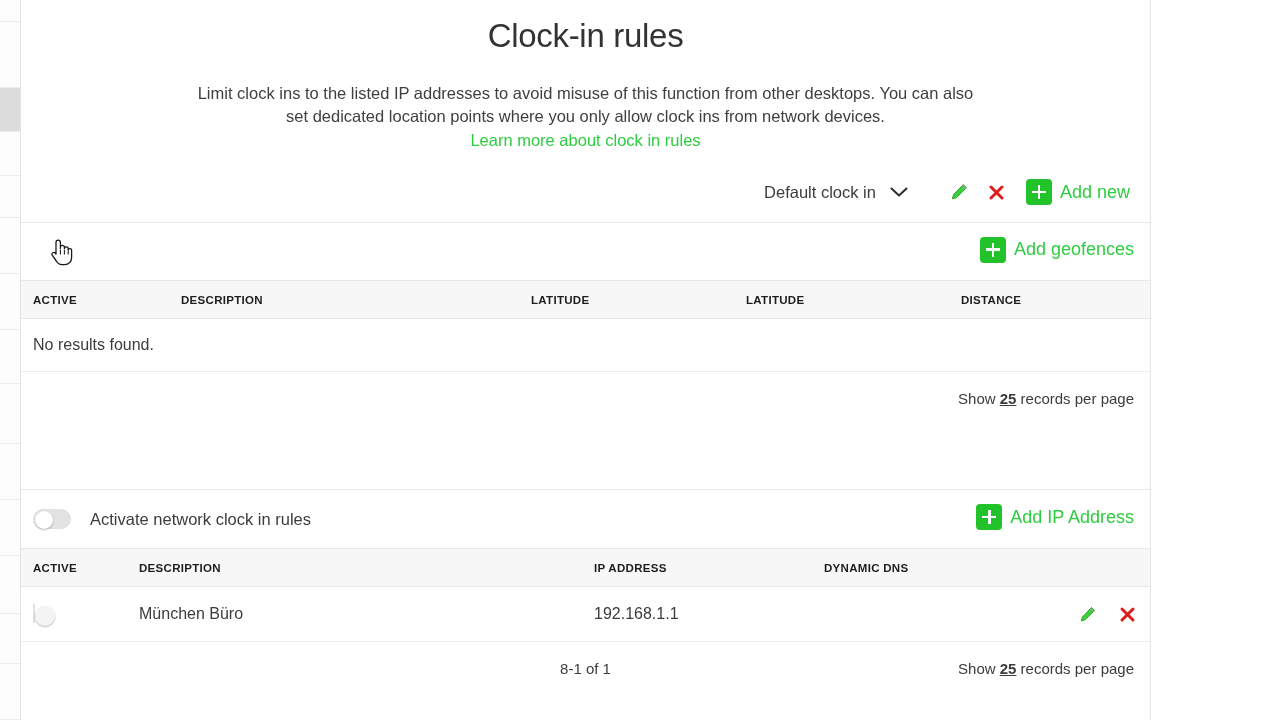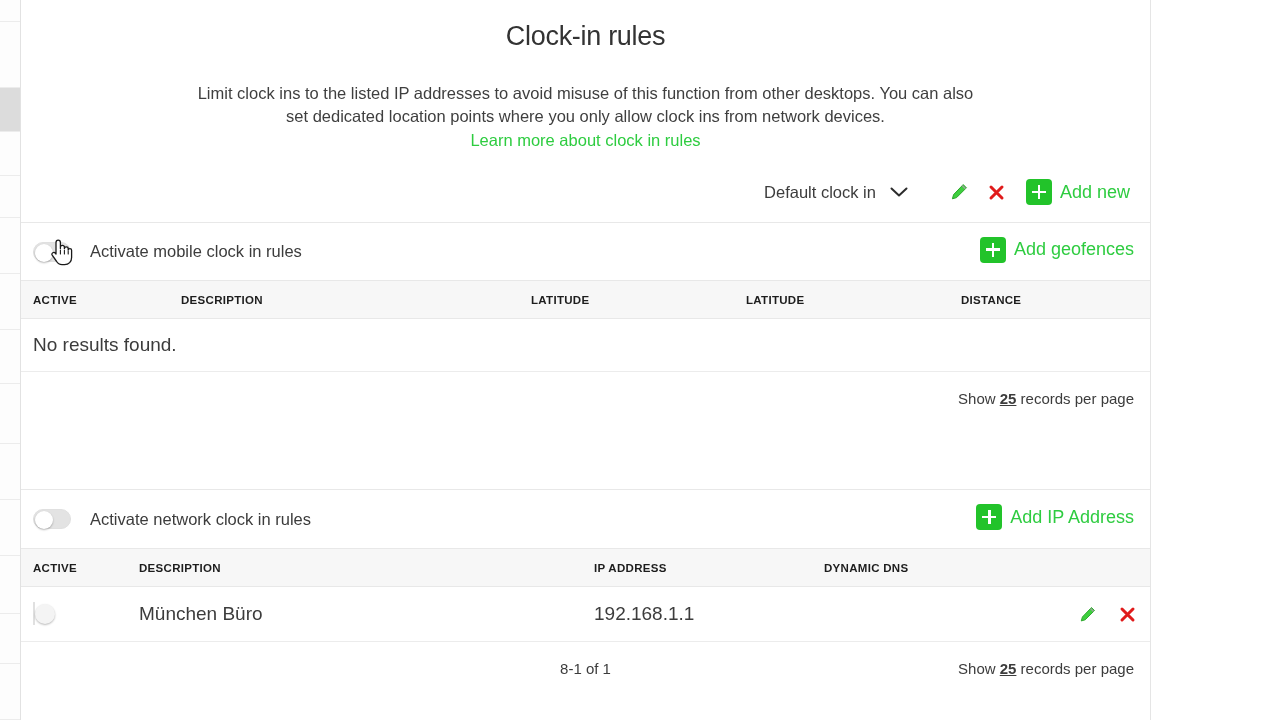--- a/index.html
+++ b/index.html
@@ -41,21 +41,21 @@
     left: 21px; top: 0;
     width: 1130px;
     height: 720px;
     background: #ffffff;
     border-right: 1px solid #e5e5e5;
   }
 
   
   .page-title {
     text-align: center;
-    font-size: 27px;
+    font-size: 33px;
     font-weight: 400;
     color: #333333;
     letter-spacing: -0.3px;
     padding-top: 10px;
     line-height: 52px;
   }
 
   .intro {
     text-align: center;
     font-size: 16.5px;
@@ -201,21 +201,21 @@
     border-bottom: 1px solid #e8e8e8;
     font-size: 11.5px;
     font-weight: bold;
     color: #1d1d1d;
     letter-spacing: 0.3px;
     text-align: left;
     padding: 11px 0 11px 0;
     height: 38px;
   }
   table.grid tbody td {
-    font-size: 19px;
+    font-size: 16px;
     color: #3c3c3c;
     padding: 14px 0;
     border-bottom: 1px solid #ececec;
     height: 53px;
     vertical-align: middle;
   }
   .cell-empty {
     padding-left: 12px !important;
   }
 
@@ -315,26 +315,20 @@
         </svg>
       </span>
 
       <span class="green-add">
         <span class="plus-box"></span>
         <span class="green-add-label">Add new</span>
       </span>
     </div>
 
     <div class="section-bar">
-      <div class="bar-left">
-        <span class="toggle">
-          <span class="knob"></span>
-        </span>
-        <span class="section-label">Activate mobile clock in rules</span>
-      </div>
       <div class="bar-right">
         <span class="green-add">
           <span class="plus-box"></span>
           <span class="green-add-label">Add geofences</span>
         </span>
       </div>
     </div>
 
     <table class="grid">
       <thead>

